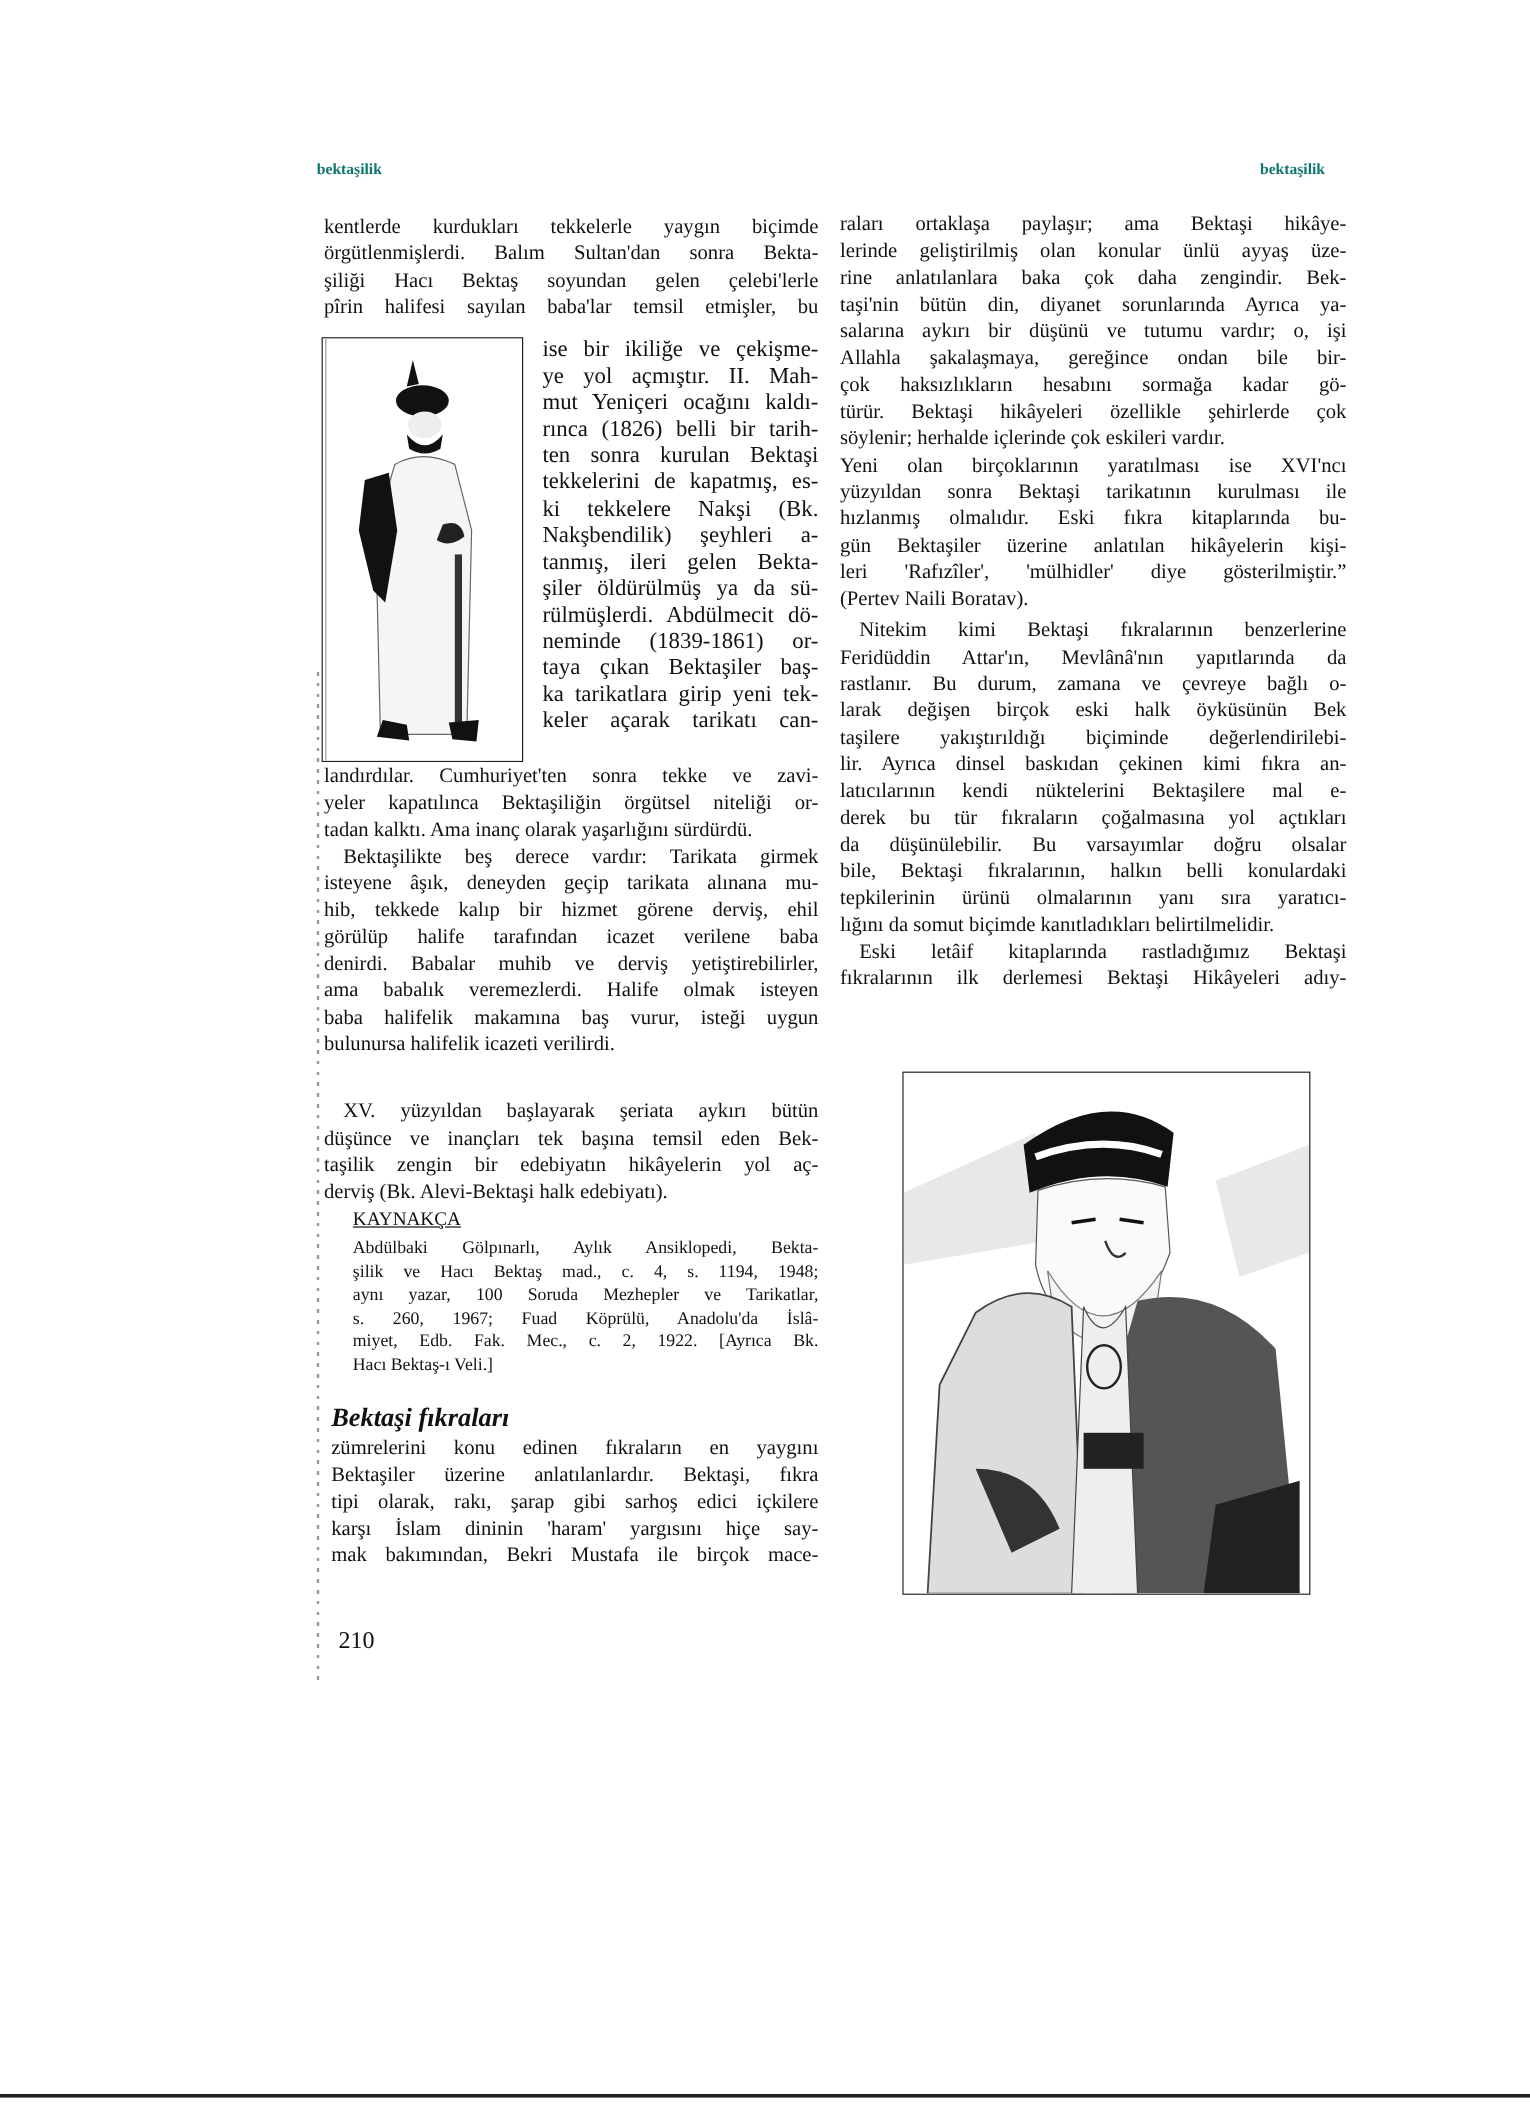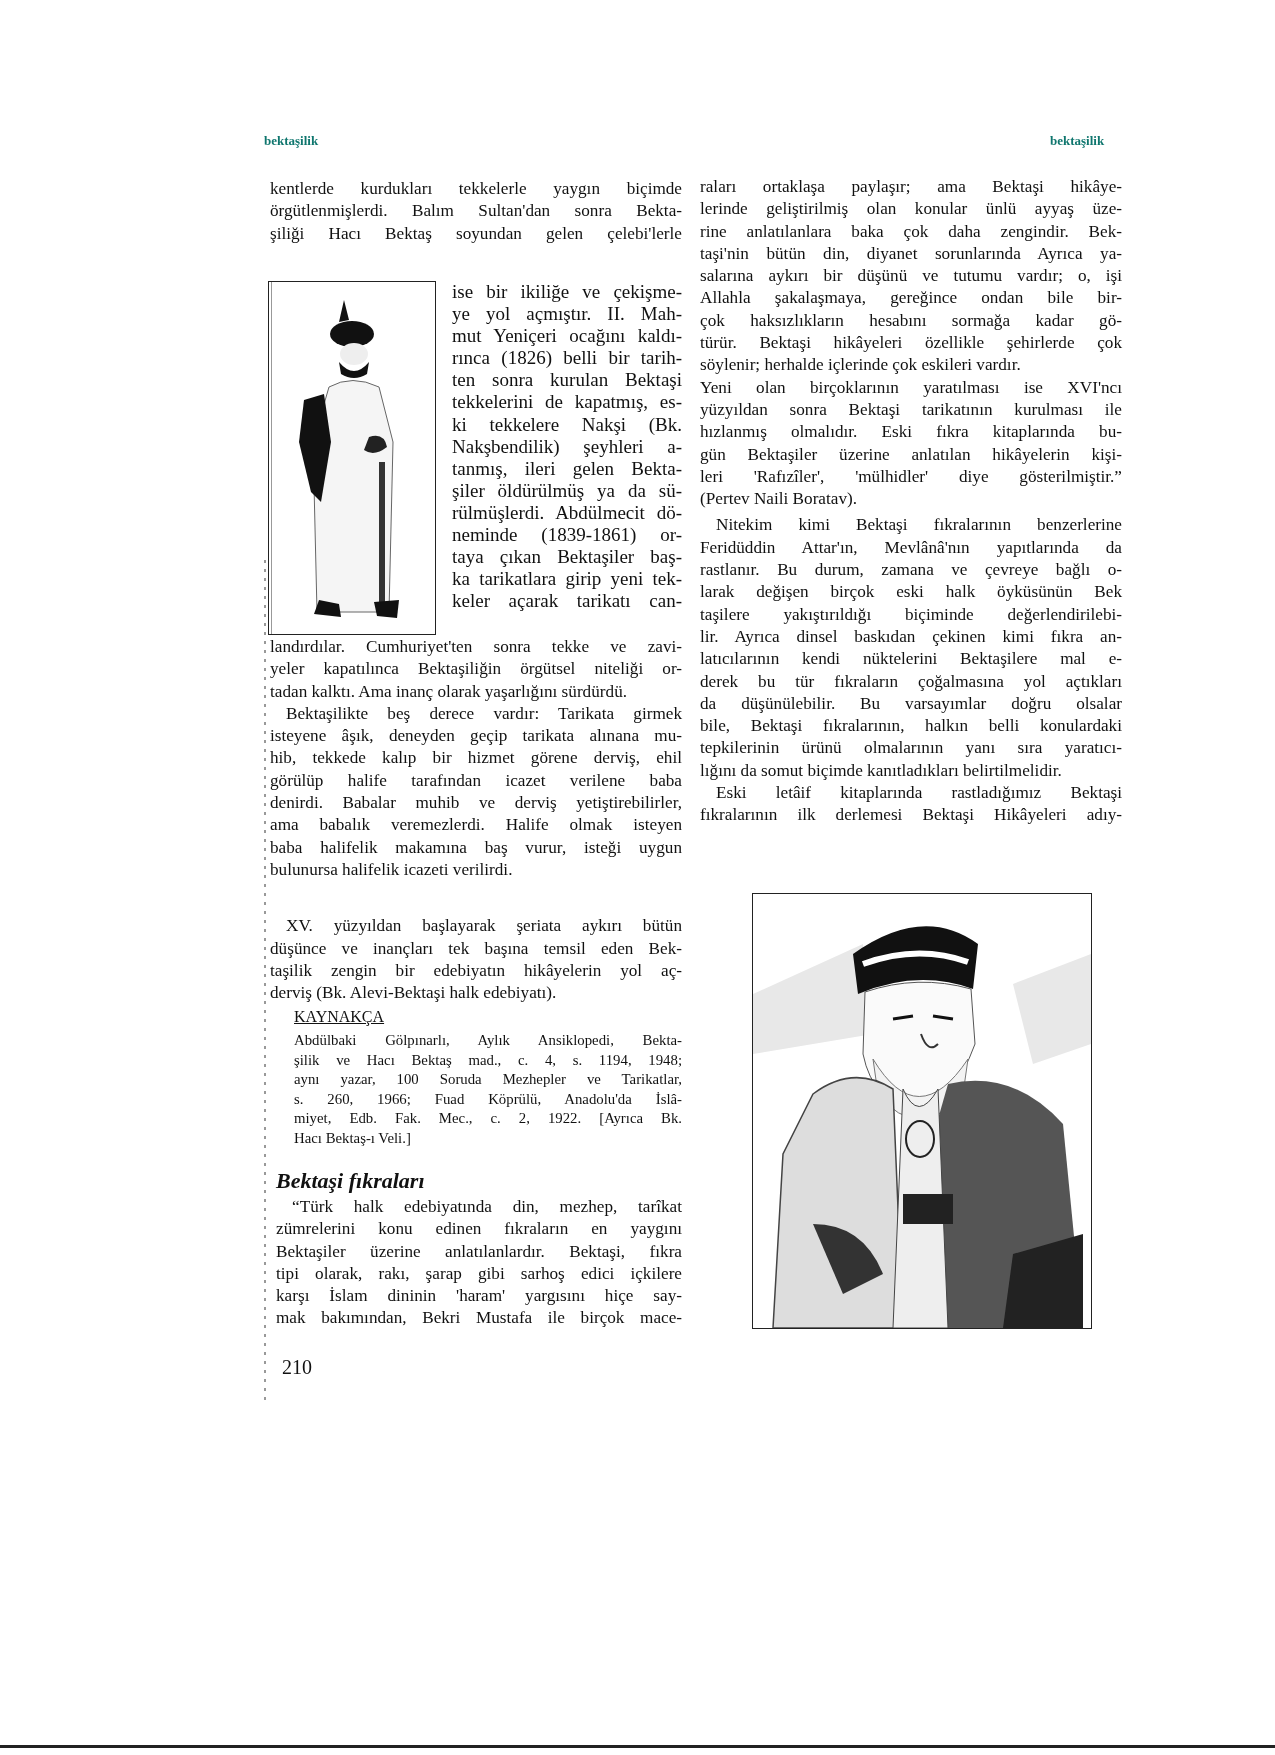--- a/index.html
+++ b/index.html
@@ -34,20 +34,21 @@
 
 <div>
 
   <div class="running-head rh-left">bektaşilik</div>
   <div class="running-head rh-right">bektaşilik</div>
 
   <div class="col col-left" id="left-intro">
       <span class="line">kentlerde kurdukları tekkelerle yaygın biçimde</span>
       <span class="line">örgütlenmişlerdi. Balım Sultan'dan sonra Bekta-</span>
       <span class="line">şiliği Hacı Bektaş soyundan gelen çelebi'lerle</span>
+      <span class="line">pîrin halifesi sayılan baba'lar temsil etmişler, bu</span>
     </div>
 
   <div class="photo-small">
     <svg width="166" height="352" viewBox="0 0 166 352">
       <rect x="0" y="0" width="166" height="352" fill="#fff"></rect>
       <ellipse cx="83" cy="52" rx="22" ry="13" fill="#111"></ellipse>
       <path d="M70 40 L75 18 L80 38 Z" fill="#111"></path>
       <ellipse cx="85" cy="72" rx="14" ry="11" fill="#eee"></ellipse>
       <path d="M70 80 Q85 98 100 80 L98 92 Q85 100 72 92 Z" fill="#111"></path>
       <path d="M60 105 Q83 92 110 105 L124 160 L120 330 L48 330 L44 160 Z" fill="#f5f5f5" stroke="#666" stroke-width="1"></path>
@@ -94,28 +95,27 @@
       <span class="line">düşünce ve inançları tek başına temsil eden Bek-</span>
       <span class="line">taşilik zengin bir edebiyatın hikâyelerin yol aç-</span>
       <span class="line last">derviş (Bk. Alevi-Bektaşi halk edebiyatı).</span>
     </div>
 
   <div class="refs-title">KAYNAKÇA</div>
   <div class="refs" id="refs">
       <span class="line">Abdülbaki Gölpınarlı, Aylık Ansiklopedi, Bekta-</span>
       <span class="line">şilik ve Hacı Bektaş mad., c. 4, s. 1194, 1948;</span>
       <span class="line">aynı yazar, 100 Soruda Mezhepler ve Tarikatlar,</span>
-      <span class="line">s. 260, 1966; Fuad Köprülü, Anadolu'da İslâ-</span>
+      <span class="line">s. 260, 1967; Fuad Köprülü, Anadolu'da İslâ-</span>
       <span class="line">miyet, Edb. Fak. Mec., c. 2, 1922. [Ayrıca Bk.</span>
       <span class="line last">Hacı Bektaş-ı Veli.]</span>
     </div>
 
   <div class="section-title">Bektaşi fıkraları</div>
   <div class="section-body" id="section-body">
-      <span class="line" style="text-indent: 16px;">“Türk halk edebiyatında din, mezhep, tarîkat</span>
       <span class="line">zümrelerini konu edinen fıkraların en yaygını</span>
       <span class="line">Bektaşiler üzerine anlatılanlardır. Bektaşi, fıkra</span>
       <span class="line">tipi olarak, rakı, şarap gibi sarhoş edici içkilere</span>
       <span class="line">karşı İslam dininin 'haram' yargısını hiçe say-</span>
       <span class="line">mak bakımından, Bekri Mustafa ile birçok mace-</span>
     </div>
 
   <div class="page-number">210</div>
 
   <div class="right-body" id="right-col">

